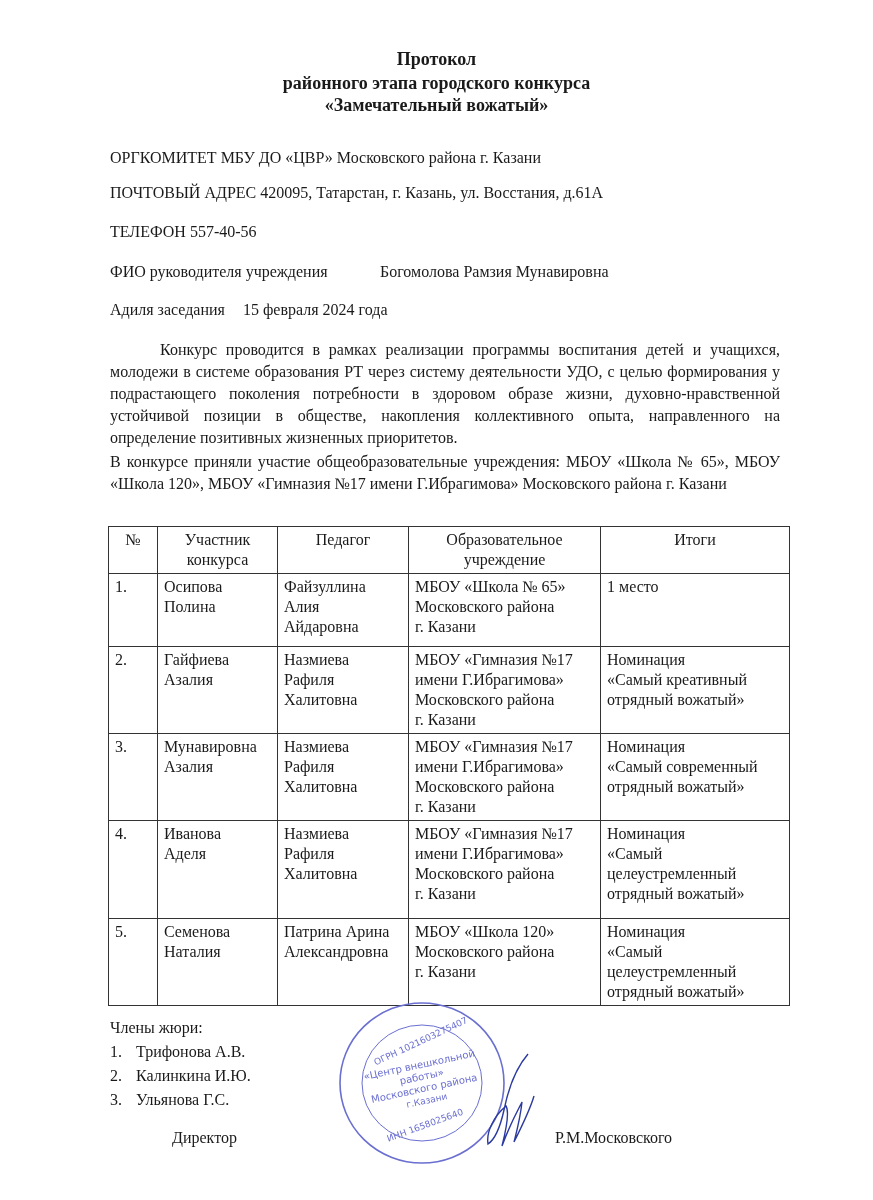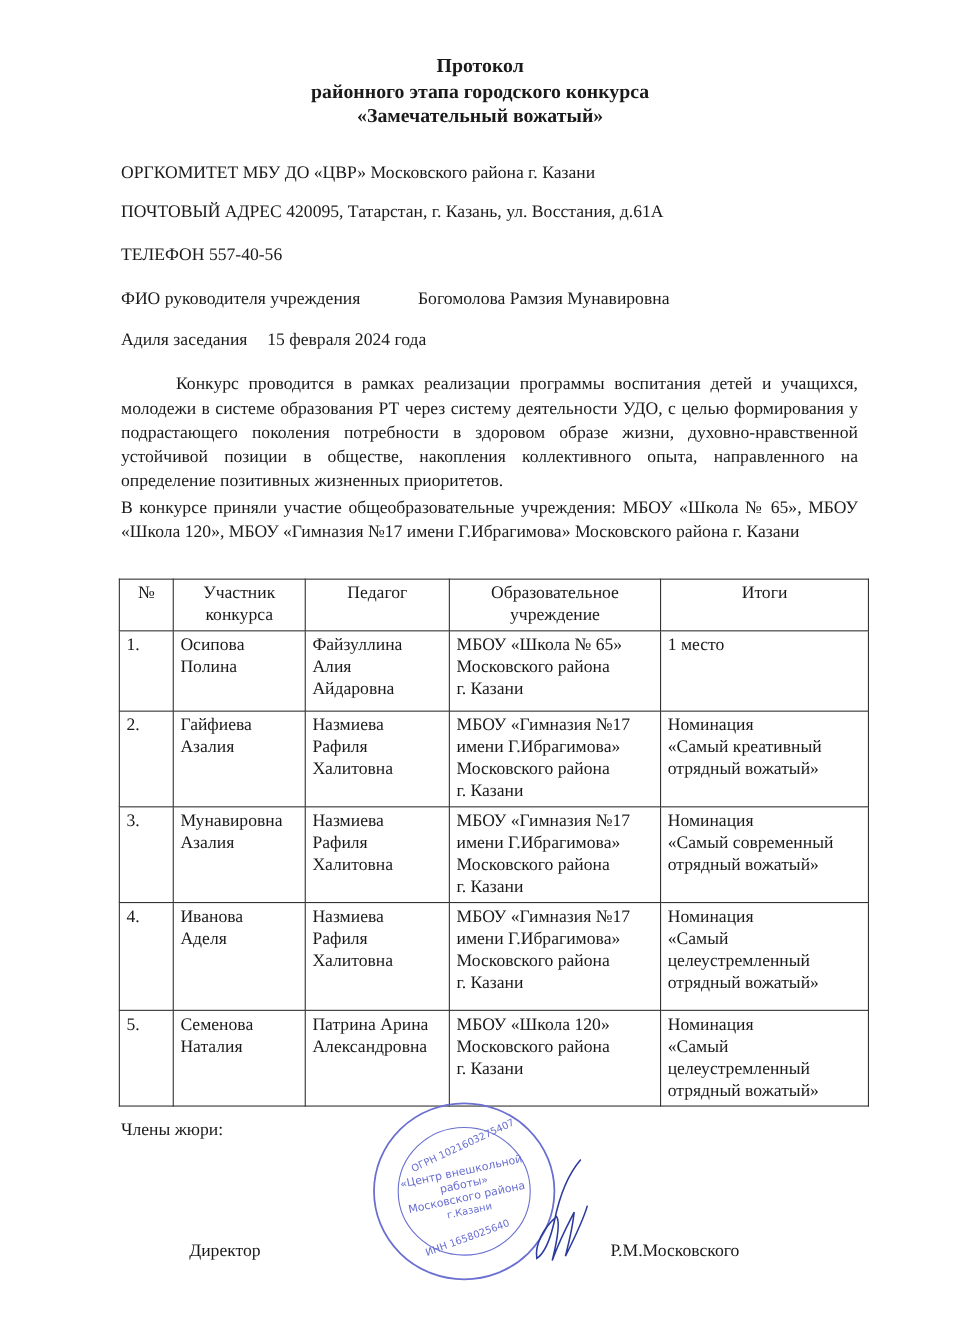--- a/index.html
+++ b/index.html
@@ -176,20 +176,25 @@
           <span class="cell-line">«Самый</span>
           <span class="cell-line">целеустремленный</span>
           <span class="cell-line">отрядный вожатый»</span>
         </td>
       </tr>
     </tbody>
 </table>
 
 <div class="abs jury" style="top:1016px">
   <div>Члены жюри:</div>
+  <ol>
+    <li><span class="n">1.</span><span>Трифонова А.В.</span></li>
+    <li><span class="n">2.</span><span>Калинкина И.Ю.</span></li>
+    <li><span class="n">3.</span><span>Ульянова Г.С.</span></li>
+  </ol>
 </div>
 
 <div class="abs line" style="left:172px; top:1128px">Директор</div>
 <div class="abs line" style="left:555px; top:1128px">Р.М.Московского</div>
 
 <svg class="abs stamp" viewBox="0 0 172 170">
   <g id="stamp-g" fill="none" stroke="#6a6fd0">
     <ellipse cx="86" cy="85" rx="82" ry="80" stroke-width="1.6"></ellipse>
     <ellipse cx="86" cy="85" rx="60" ry="58" stroke-width="1"></ellipse>
     <text id="st-ogrn" x="86" y="46" text-anchor="middle" font-size="9" font-family="DejaVu Sans, sans-serif" transform="rotate(-25 86 46)" fill="#6a6fd0" stroke="none">ОГРН 1021603275407</text>

